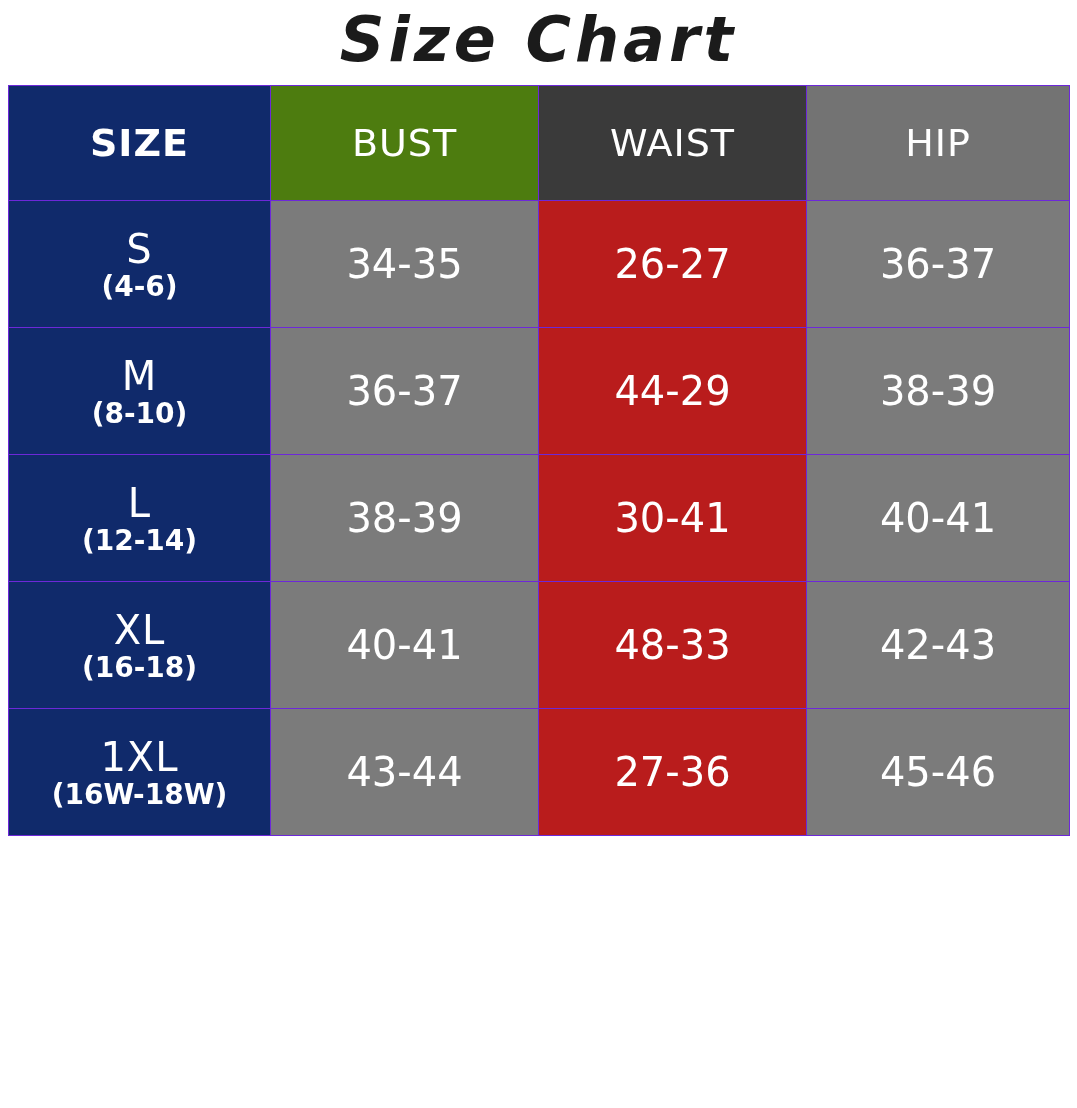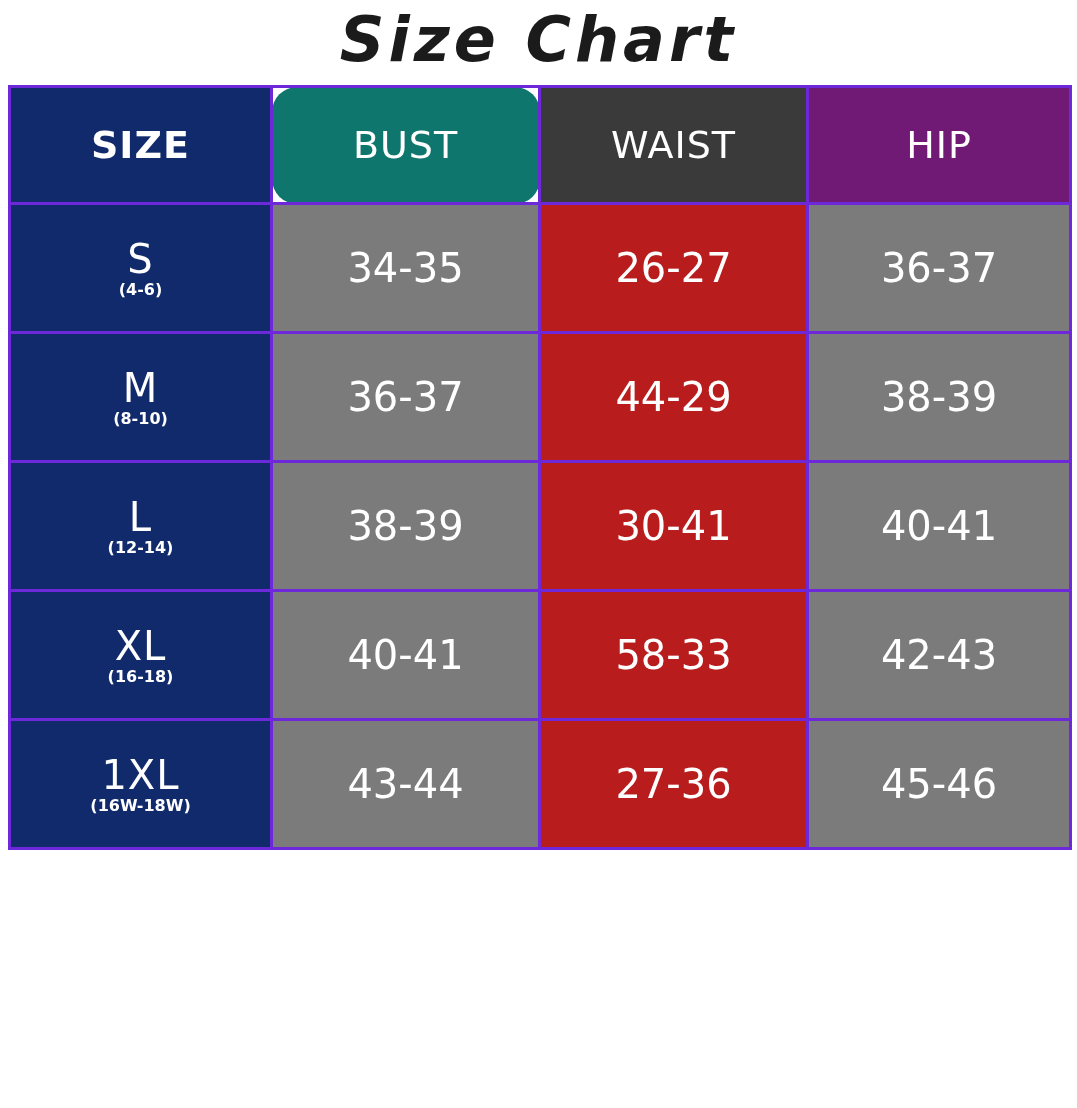--- a/index.html
+++ b/index.html
@@ -34,61 +34,61 @@
   }
   .table-wrap {
     margin: 0 8px 0 8px;
   }
   table.size-chart {
     width: 1061px;
     border-collapse: collapse;
     table-layout: fixed;
   }
   table.size-chart td, table.size-chart th {
-    border: 3px solid #6d28d9;
+    border: 1px solid #6d28d9;
     padding: 0;
     text-align: center;
     vertical-align: middle;
   }
   col.c-size { width: 262px; }
   col.c-bust { width: 268px; }
   col.c-waist { width: 268px; }
   col.c-hip   { width: 263px; }
 
   thead th {
     height: 114px;
     font-size: 38px;
     font-weight: 400;
     color: #ffffff;
     letter-spacing: 1px;
   }
   th.head-size  { background: #102a6b; font-weight: 700; }
-  th.head-bust  { background: #0f766e; border-radius: 25px; }
+  th.head-bust  { background: #4d7c0f; }
   th.head-waist { background: #3a3a3a; }
-  th.head-hip   { background: #701a75; }
+  th.head-hip   { background: #737373; }
 
   tbody td {
     height: 126px;
     font-size: 40px;
     color: #ffffff;
     font-weight: 400;
   }
   td.cell-size {
     background: #102a6b;
     line-height: 1.05;
   }
   td.cell-size .sz-main {
     display: block;
     font-size: 40px;
     font-weight: 400;
     letter-spacing: 1px;
   }
   td.cell-size .sz-sub {
     display: block;
-    font-size: 16px;
+    font-size: 28px;
     font-weight: 700;
     margin-top: 2px;
   }
   td.cell-bust  { background: #7b7b7b; }
   td.cell-waist { background: #b91c1c; }
   td.cell-hip   { background: #7b7b7b; }
   .num { display: block; }
 </style>
 </head>
 <body>
@@ -165,21 +165,21 @@
 
         <tr>
           <td class="cell-size">
             <span class="sz-main">XL</span>
             <span class="sz-sub">(16-18)</span>
           </td>
           <td class="cell-bust">
               <span class="num">40-41</span>
             </td>
           <td class="cell-waist">
-              <span class="num">58-33</span>
+              <span class="num">48-33</span>
             </td>
           <td class="cell-hip">
               <span class="num">42-43</span>
             </td>
         </tr>
 
         <tr>
           <td class="cell-size">
             <span class="sz-main">1XL</span>
             <span class="sz-sub">(16W-18W)</span>

